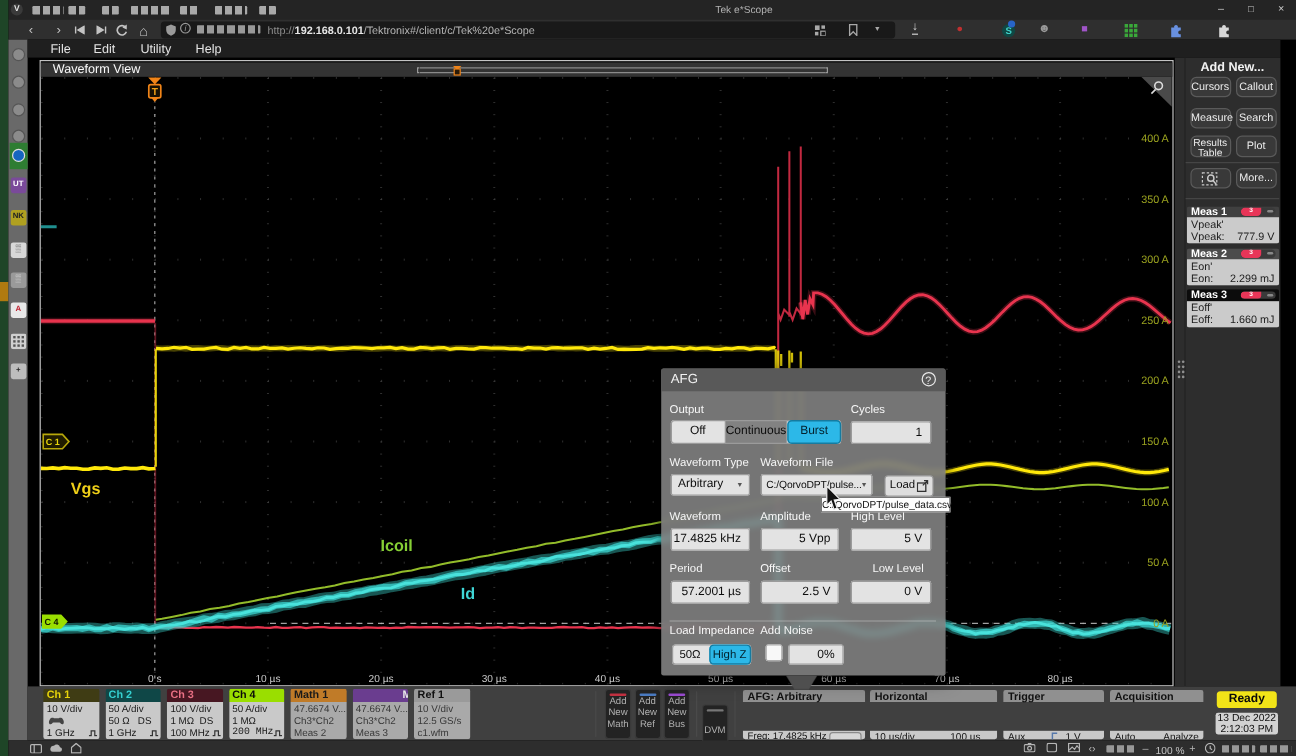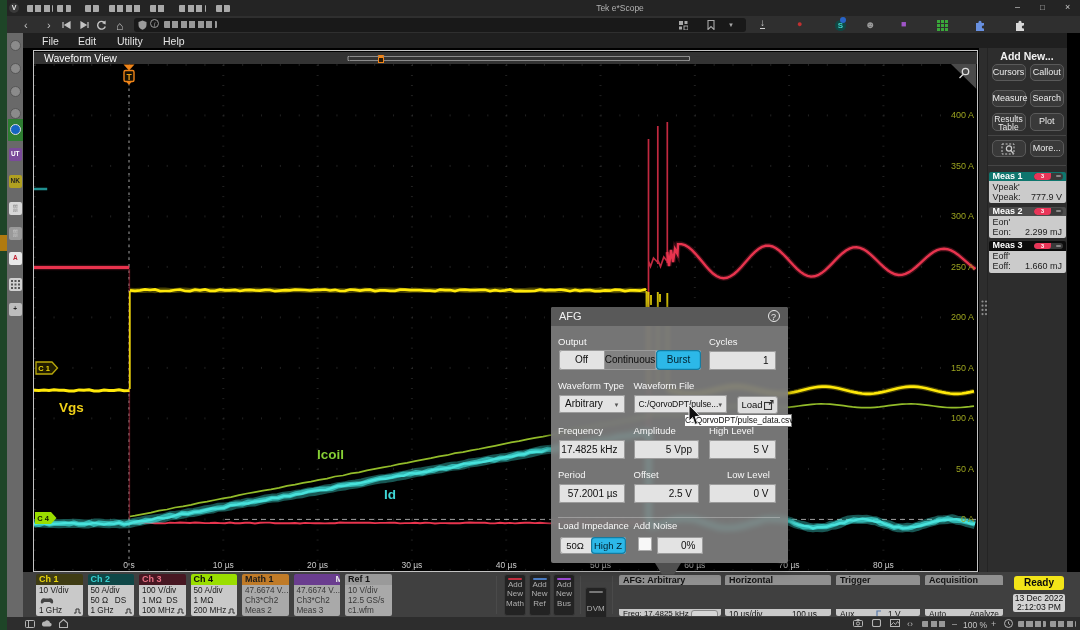--- a/index.html
+++ b/index.html
@@ -168,20 +168,21 @@
       <path d="M8.8,3 A3.9,3.9 0 1 0 9.3,6.5" stroke="#c4c4c4" fill="none" stroke-width="1.4"></path>
       <polygon points="9.6,0.5 9.6,4.5 6,3" fill="#c4c4c4"></polygon>
     </svg>
 <span class="abs navg" style="left:116px;top:18.5px;font-size:12px;">⌂</span>
 <div class="abs" id="addr">
       <svg style="position:absolute;left:4px;top:2.5px;" width="9" height="10">
         <path d="M4.5,0.5 L8.5,2 V5 C8.5,7.5 6.8,9 4.5,9.8 C2.2,9 0.5,7.5 0.5,5 V2 Z" fill="#9a9a9a"></path>
       </svg>
       <span style="position:absolute;left:16px;top:1.5px;width:9px;height:9px;border:1px solid #999;border-radius:50%;color:#999;font-size:7px;line-height:9px;text-align:center;font-style:italic;">i</span>
       <span class="jp jpd" style="position:absolute;left:30px;top:3.5px;width:53px;"></span>
+      <span style="position:absolute;left:89px;color:#8d8d8d;">http://<b style="color:#e6e6e6;">192.168.0.101</b><span style="color:#b5b5b5;">/Tektronix#/client/c/Tek%20e*Scope</span></span>
       <svg style="position:absolute;right:58px;top:3px;" width="9" height="9">
         <g fill="#a8a8a8">
           <rect x="0" y="0" width="4" height="4"></rect>
           <rect x="5.5" y="0" width="3" height="3"></rect>
           <rect x="0" y="5.5" width="3" height="3"></rect>
           <rect x="5" y="5" width="4" height="4" fill="none" stroke="#a8a8a8" stroke-width="1"></rect>
         </g>
       </svg>
       <svg style="position:absolute;right:31px;top:2.5px;" width="8" height="10">
         <path d="M1,0.5 h6 v9 l-3,-3 -3,3 z" fill="none" stroke="#a8a8a8" stroke-width="1.1"></path>
@@ -257,21 +258,21 @@
 <div class="abs sbtn" style="left:1030px;top:113px;width:33.5px;height:17.5px;line-height:15.5px;">Plot</div>
 <div class="abs sbtn" style="left:991.5px;top:140px;width:34px;height:17px;"><svg width="18" height="14" style="margin-top:1.5px;">
         <rect x="2" y="1" width="12" height="10" fill="none" stroke="#cccccc" stroke-width="1" stroke-dasharray="2 1.6"></rect>
         <circle cx="9" cy="5.5" r="2.6" fill="none" stroke="#cccccc" stroke-width="1.2"></circle>
         <line x1="10.8" y1="7.5" x2="13.5" y2="10.5" stroke="#cccccc" stroke-width="1.2"></line>
       </svg></div>
 <div class="abs sbtn" style="left:1030px;top:140px;width:33.5px;height:17px;line-height:15px;">More...</div>
 <div class="abs" style="left:988px;top:134.5px;width:78px;height:1px;background:#454545;"></div>
 <div class="abs" style="left:988px;top:164.5px;width:78px;height:1px;background:#454545;"></div>
 <div class="abs meas" style="top:171.5px;">
-      <div class="mh" style="background:#0f766e;">Meas 1<span class="pill">
+      <div class="mh" style="background:#404040;">Meas 1<span class="pill">
           <b>3</b>
           <i></i>
         </span></div>
       <div class="mb">Vpeak'<br>Vpeak:<span class="rval" style="right:4px;">777.9 V</span></div>
     </div>
 <div class="abs meas" style="top:206.5px;">
       <div class="mh" style="background:#4c4c4c;">Meas 2<span class="pill">
           <b>3</b>
           <i></i>
         </span></div>
@@ -330,21 +331,21 @@
           <svg style="position:absolute;right:2px;bottom:2px;" width="7" height="6">
             <path d="M0,5 h2 v-4 h3 v4 h2" stroke="#333" fill="none" stroke-width="1"></path>
           </svg>
         </div>
       </div>
 <div class="badge" style="left:167.5px;">
         <div class="bhead" style="background:#9ade00;color:#0a0a0a;">Ch 4</div>
         <div class="bbody">
           <span style="display:block;height:10px;">50 A/div</span>
           <span style="display:block;height:10px;">1 MΩ</span>
-          <span style="display:block;height:10px;">200 MHz</span>
+          <span style="display:block;height:10px;font-family:Liberation Mono, monospace;">200 MHz</span>
           <svg style="position:absolute;right:2px;bottom:2px;" width="7" height="6">
             <path d="M0,5 h2 v-4 h3 v4 h2" stroke="#333" fill="none" stroke-width="1"></path>
           </svg>
         </div>
       </div>
 <div class="badge" style="left:219px;">
         <div class="bhead" style="background:#c07b28;color:#1a1a1a;">Math 1</div>
         <div class="bbody dim">
           <span style="display:block;height:10px;">47.6674 V...</span>
           <span style="display:block;height:10px;">Ch3*Ch2</span>
@@ -439,21 +440,21 @@
 <div class="dlab" style="left:158px;top:29.0px;">Cycles</div>
 <div class="dfield" style="left:158px;top:44.0px;width:66.5px;height:19.5px;line-height:19.5px;padding-right:7px;">1</div>
 <div class="dlab" style="left:7px;top:73.0px;">Waveform Type</div>
 <div class="dlab" style="left:82.5px;top:73.0px;">Waveform File</div>
 <div class="dfield" style="left:8px;top:88px;width:65.5px;height:18.5px;line-height:18.5px;text-align:left;padding-left:6px;">Arbitrary<span style="position:absolute;right:5px;top:1px;color:#555;font-size:6px;">▼</span></div>
 <div class="dfield" style="left:82.5px;top:88px;width:93.5px;height:18.5px;line-height:18.5px;text-align:left;padding-left:5px;font-size:8.6px;letter-spacing:-0.1px;">C:/QorvoDPT/pulse...<span style="position:absolute;right:4px;top:1px;color:#555;font-size:6px;">▼</span></div>
 <div class="abs" style="left:185.5px;top:89px;width:41px;height:18px;background:#dedede;border:1px solid #999;border-radius:3px;color:#0d0d0d;font-size:9.5px;text-align:left;line-height:16px;padding-left:4px;">Load<svg style="position:absolute;right:3px;top:3.5px;" width="10" height="10">
           <rect x="0.5" y="2.5" width="7" height="7" fill="none" stroke="#333" stroke-width="1.1"></rect>
           <path d="M5,4.5 L9,0.5 M6,0.5 h3 v3" stroke="#333" stroke-width="1.1" fill="none"></path>
         </svg></div>
-<div class="dlab" style="left:7px;top:118.0px;">Frequency</div>
+<div class="dlab" style="left:7px;top:118.0px;">Waveform</div>
 <div class="dlab" style="left:82.5px;top:118.0px;">Amplitude</div>
 <div class="dlab" style="left:158px;top:118.0px;">High Level</div>
 <div class="dfield" style="left:8px;top:133.0px;width:65.5px;height:19.5px;line-height:19.5px;padding-right:7px;">17.4825 kHz</div>
 <div class="dfield" style="left:82.5px;top:133.0px;width:65.5px;height:19.5px;line-height:19.5px;padding-right:7px;">5 Vpp</div>
 <div class="dfield" style="left:158px;top:133.0px;width:66.5px;height:19.5px;line-height:19.5px;padding-right:7px;">5 V</div>
 <div class="dlab" style="left:7px;top:162.0px;">Period</div>
 <div class="dlab" style="left:82.5px;top:162.0px;">Offset</div>
 <div class="dlab" style="left:158px;top:162.0px;margin-left:18px;">Low Level</div>
 <div class="dfield" style="left:8px;top:177.0px;width:65.5px;height:19.5px;line-height:19.5px;padding-right:7px;">57.2001 µs</div>
 <div class="dfield" style="left:82.5px;top:177.0px;width:65.5px;height:19.5px;line-height:19.5px;padding-right:7px;">2.5 V</div>

